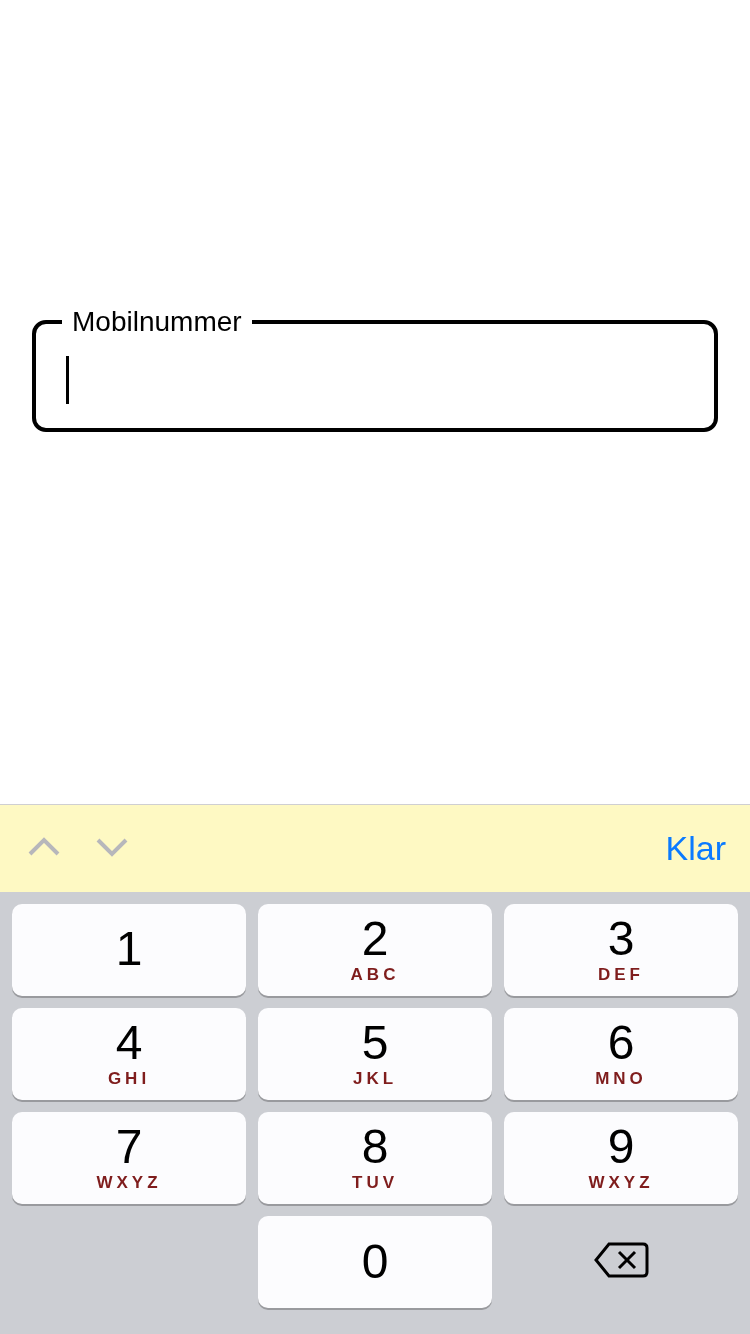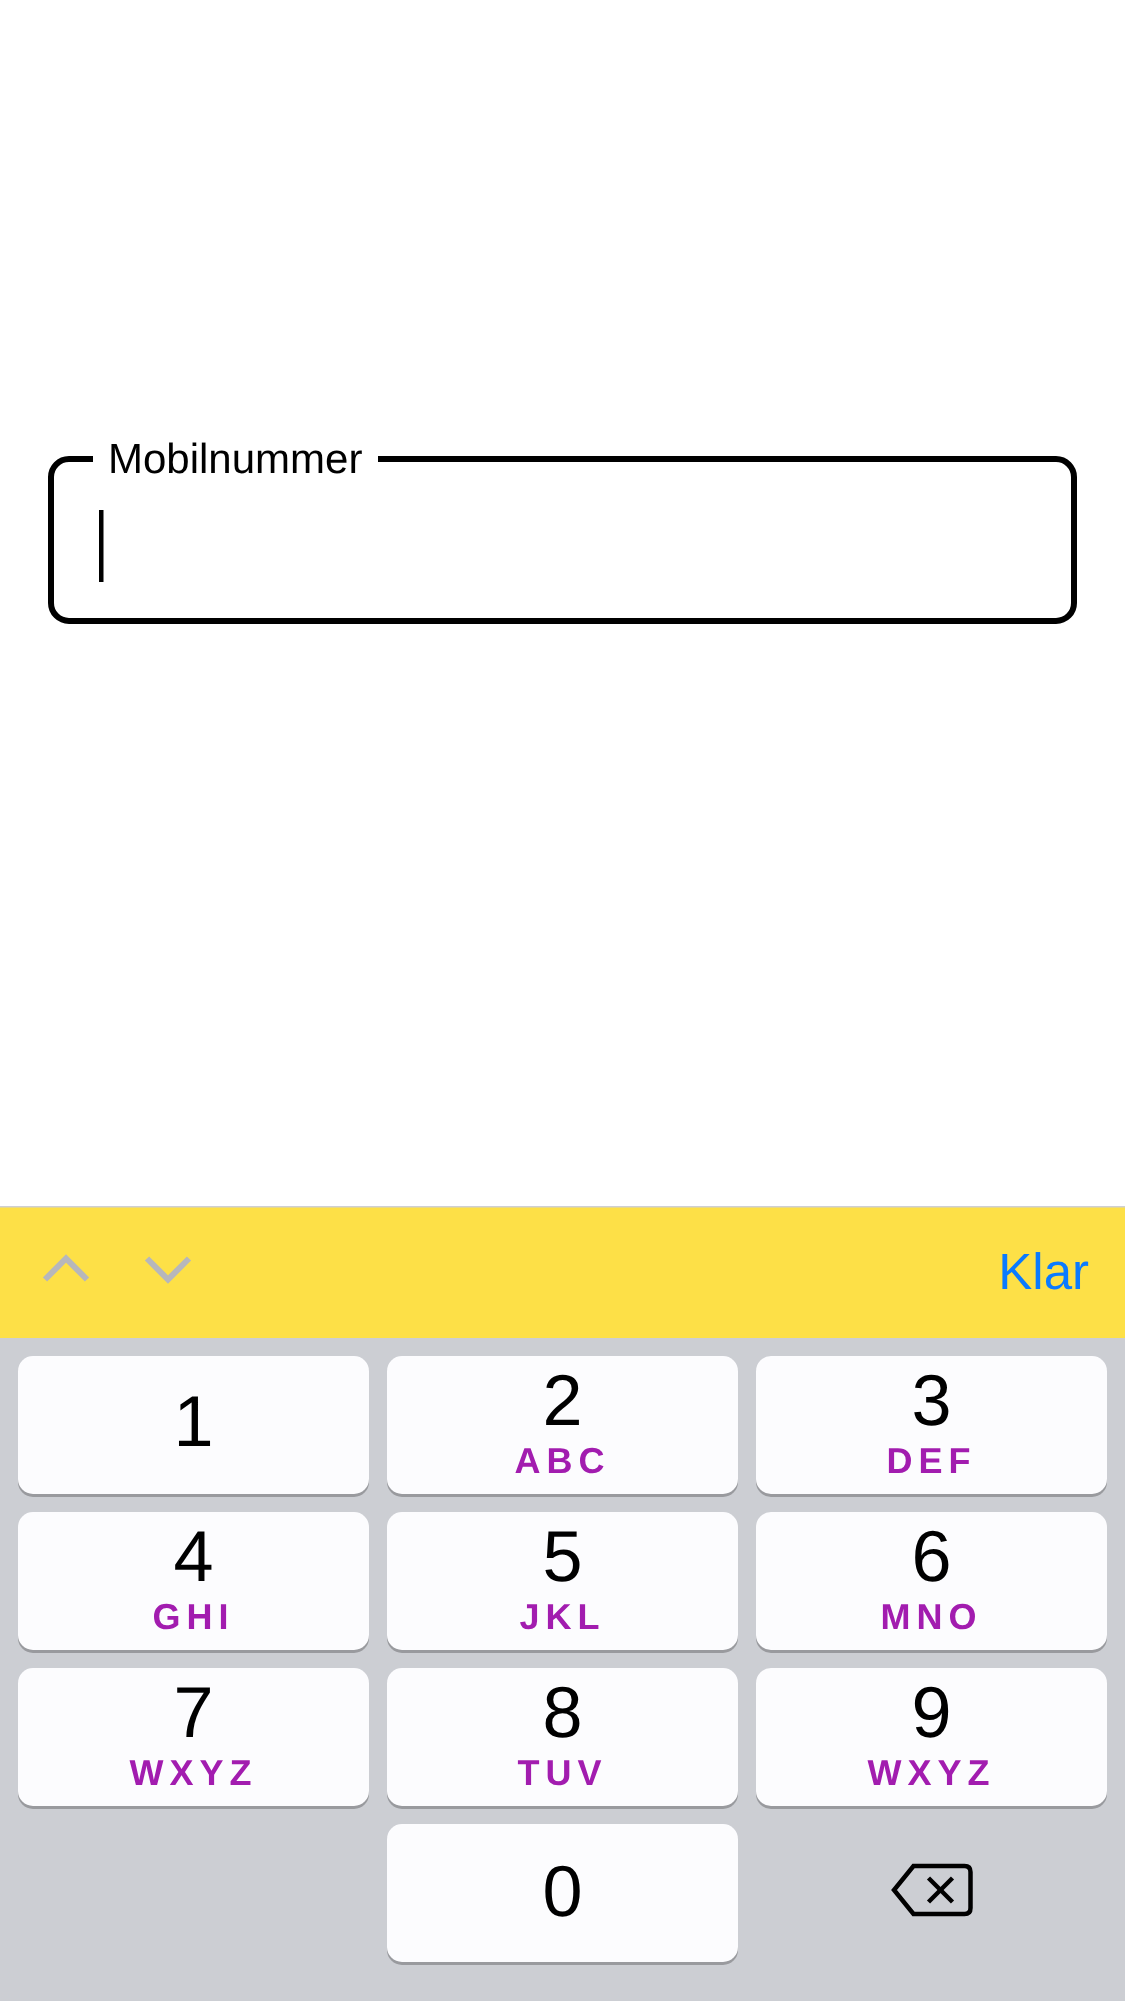--- a/index.html
+++ b/index.html
@@ -1,39 +1,39 @@
 <!DOCTYPE html>
 <html><head>
 <meta charset="utf-8">
 <style>
   * { box-sizing: border-box; margin: 0; padding: 0; }
   html, body { width: 750px; height: 1334px; overflow: hidden; font-family: -apple-system, "Helvetica Neue", Arial, sans-serif; background: #fff; }
   .screen { position: relative; width: 750px; height: 1334px; }
 
   
-  .field-wrap { position: absolute; left: 32px; top: 304px; width: 686px; height: 112px; }
+  .field-wrap { position: absolute; left: 32px; top: 320px; width: 686px; height: 112px; }
   .field { width: 100%; height: 100%; border: 4px solid #000; border-radius: 14px; position: relative; }
   .field-label-wrap { position: absolute; top: -18px; left: 26px; background: #fff; padding: 0 10px; display: flex; align-items: center; }
   .field-label { font-size: 28px; color: #000; letter-spacing: 0px; }
   .field-input { position: absolute; left: 26px; top: 28px; width: 620px; height: 50px; border: none; outline: none; font-size: 34px; background: transparent; }
   .cursor { position: absolute; left: 30px; top: 32px; width: 3px; height: 48px; background: #000; animation: blink 1s step-start infinite; }
   @keyframes blink { 50% { opacity: 0; } }
 
   
-  .kb-toolbar { position: absolute; left: 0; top: 804px; width: 750px; height: 88px; background: #fde047; border-top: 1px solid #cfcfd2; display: flex; align-items: center; padding: 0 24px; }
+  .kb-toolbar { position: absolute; left: 0; top: 804px; width: 750px; height: 88px; background: #fef9c3; border-top: 1px solid #cfcfd2; display: flex; align-items: center; padding: 0 24px; }
   .chev { width: 40px; height: 40px; margin-right: 28px; display: flex; align-items: center; justify-content: center; }
   .chev svg { stroke: #b7b7bb; stroke-width: 4; fill: none; }
   .done-btn { margin-left: auto; font-size: 34px; color: #0a7aff; font-weight: 400; }
 
   
   .keypad { position: absolute; left: 0; top: 892px; width: 750px; height: 442px; background: #ccced3; padding: 12px; }
   .key-row { display: flex; gap: 12px; margin-bottom: 12px; }
   .key { flex: 1; height: 92px; background: #fcfcfe; border-radius: 10px; box-shadow: 0 2px 0 rgba(0,0,0,0.25); display: flex; flex-direction: column; align-items: center; justify-content: center; }
   .key-num { font-size: 48px; line-height: 1; font-weight: 400; color: #000; }
-  .key-letters { font-size: 24px; font-weight: 700; letter-spacing: 4px; color: #a21caf; margin-top: 2px; }
+  .key-letters { font-size: 17px; font-weight: 700; letter-spacing: 4px; color: #7f1d1d; margin-top: 2px; }
   .key-spacer { flex: 1; height: 92px; }
   .key-del { flex: 1; height: 92px; display: flex; align-items: center; justify-content: center; }
   .key-del svg { stroke: #000; stroke-width: 3; fill: none; }
 </style>
 </head>
 <body>
 
 <div class="screen">
 
   <div class="field-wrap">

